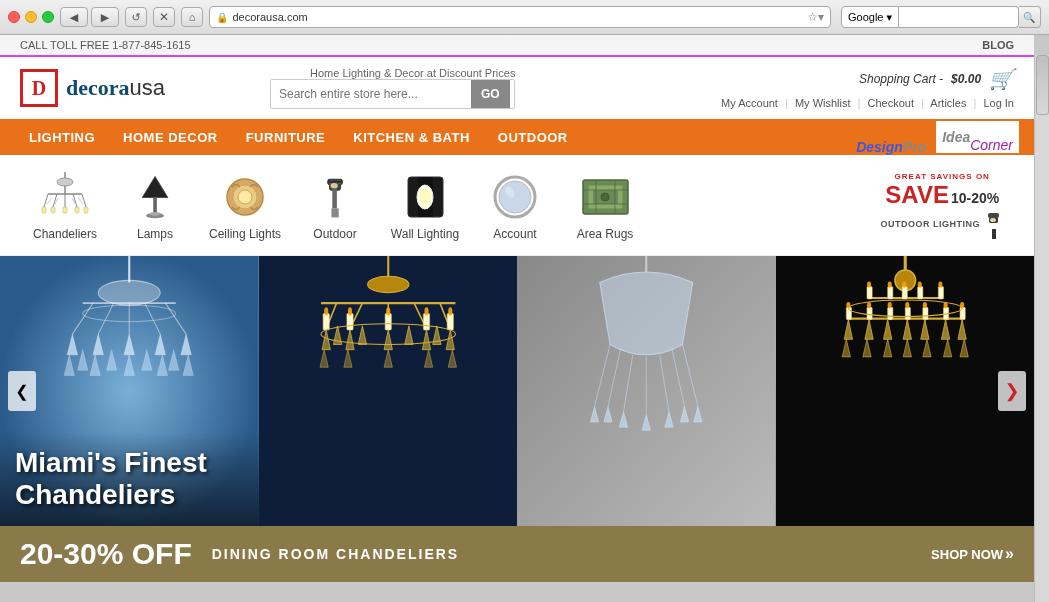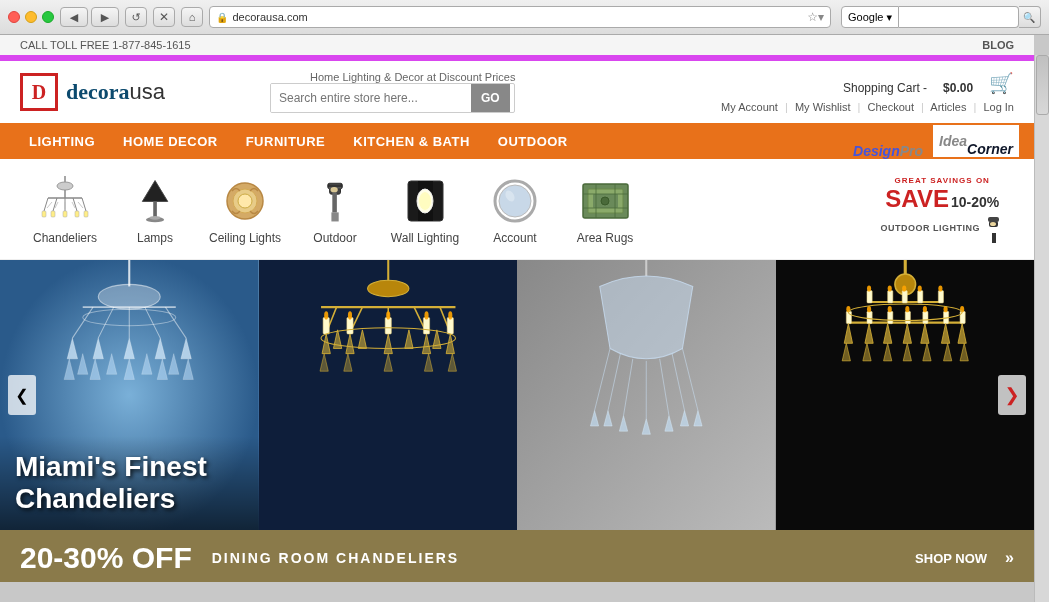--- a/index.html
+++ b/index.html
@@ -63,21 +63,21 @@
       cursor: pointer; display: flex; align-items: center; justify-content: center; font-size: 10px; color: #555;
       border-radius: 0 4px 4px 0;
     }
 
     
     .website { background: white; width: 1034px; overflow: hidden; }
 
     
     .top-bar {
       display: flex; justify-content: space-between; align-items: center;
-      padding: 4px 20px; background: #f5f5f5; border-bottom: 6px solid #d946ef; font-size: 11px;
+      padding: 4px 20px; background: #f5f5f5; border-bottom: 2px solid #d946ef; font-size: 11px;
     }
     .toll-free { color: #555; }
     .blog-link { color: #555; font-weight: bold; }
 
     
     .site-header {
       display: flex; align-items: center; padding: 10px 20px; background: white; gap: 20px;
     }
     .logo-area { display: flex; align-items: center; gap: 8px; min-width: 220px; }
     .logo-box {
@@ -86,21 +86,21 @@
     }
     .site-search {
       display: flex; border: 1px solid #ccc; border-radius: 2px; overflow: hidden;
     }
     .site-search input {
       width: 200px; height: 28px; border: none; padding: 0 8px; font-size: 12px; outline: none; color: #999;
     }
     .site-search button {
       background: #666; color: white; border: none; padding: 0 10px; font-size: 11px; cursor: pointer; font-weight: bold;
     }
-    .cart-area { display: flex; align-items: flex-end; gap: 16px; font-size: 12px; color: #333; }
+    .cart-area { display: flex; align-items: center; gap: 8px; font-size: 12px; color: #333; font-style: italic; }
     .cart-icon { color: #cc2222; font-size: 18px; }
     .account-links { font-size: 11px; color: #555; }
     .account-links a { color: #555; text-decoration: none; }
     .account-links span { margin: 0 4px; color: #ccc; }
 
     
     .main-nav {
       background: #e8711a; display: flex; align-items: center; padding: 0 15px; height: 36px;
     }
     .nav-item {
@@ -234,21 +234,21 @@
         <div class="nav-item">HOME DECOR</div>
         <div class="nav-item">FURNITURE</div>
         <div class="nav-item">KITCHEN &amp; BATH</div>
         <div class="nav-item">OUTDOOR</div>
         <div class="design-pro" style="margin-left:auto; display:flex; align-items:center; font-style:italic; font-size:14px;">
           <span style="color:#4455dd; font-weight:bold;">Design</span>
             <span style="color:#888; font-weight:bold;">Pro</span>
         </div>
         <div style="display:flex; align-items:center; font-style:italic; font-size:14px; margin-left:10px; background:white; padding:0 6px;">
           <span style="color:#888; font-weight:bold;">Idea</span>
-            <span style="color:#0f172a; font-weight:bold;margin-top:16px;">Corner</span>
+            <span style="color:#a21caf; font-weight:normal;margin-top:16px;">Corner</span>
         </div>
       </div>
 
       <div class="category-bar">
 
         <div class="cat-item">
           <div class="cat-icon-area">
             <svg width="55" height="50" viewBox="0 0 55 50">
               <line x1="27" y1="0" x2="27" y2="8" stroke="#888" stroke-width="1.5"></line>
               <ellipse cx="27" cy="10" rx="8" ry="4" fill="#ccc" stroke="#999" stroke-width="1"></ellipse>
@@ -582,21 +582,21 @@
             <ellipse cx="125" cy="55" rx="55" ry="8" fill="none" stroke="#d4af37" stroke-width="1"></ellipse>
           </svg>
           
           <div style="position:absolute; right:8px; top:50%; transform:translateY(-50%); width:28px; height:40px; background:rgba(255,255,255,0.75); display:flex; align-items:center; justify-content:center; border-radius:3px; cursor:pointer; font-size:18px; color:#cc2222;">❯</div>
         </div>
       </div>
 
       <div class="bottom-banner">
         <span style="font-size:30px; font-weight:bold; color:white; margin-right:20px;">20-30% OFF</span>
         <span style="font-size:14px; font-weight:bold; color:white; letter-spacing:2px;">DINING ROOM CHANDELIERS</span>
-        <div style="margin-left:auto; display:flex; align-items:center; gap:18px; color:white; font-size:13px; font-weight:bold; cursor:pointer;">
+        <div style="margin-left:auto; display:flex; align-items:center; gap:2px; color:white; font-size:13px; font-weight:bold; cursor:pointer;">
           <span>SHOP NOW</span>
           <span style="font-size:16px;">»</span>
         </div>
       </div>
 
     </div>
   </div>
 
   <div class="scrollbar-container">
     <div class="scrollbar-thumb"></div>

